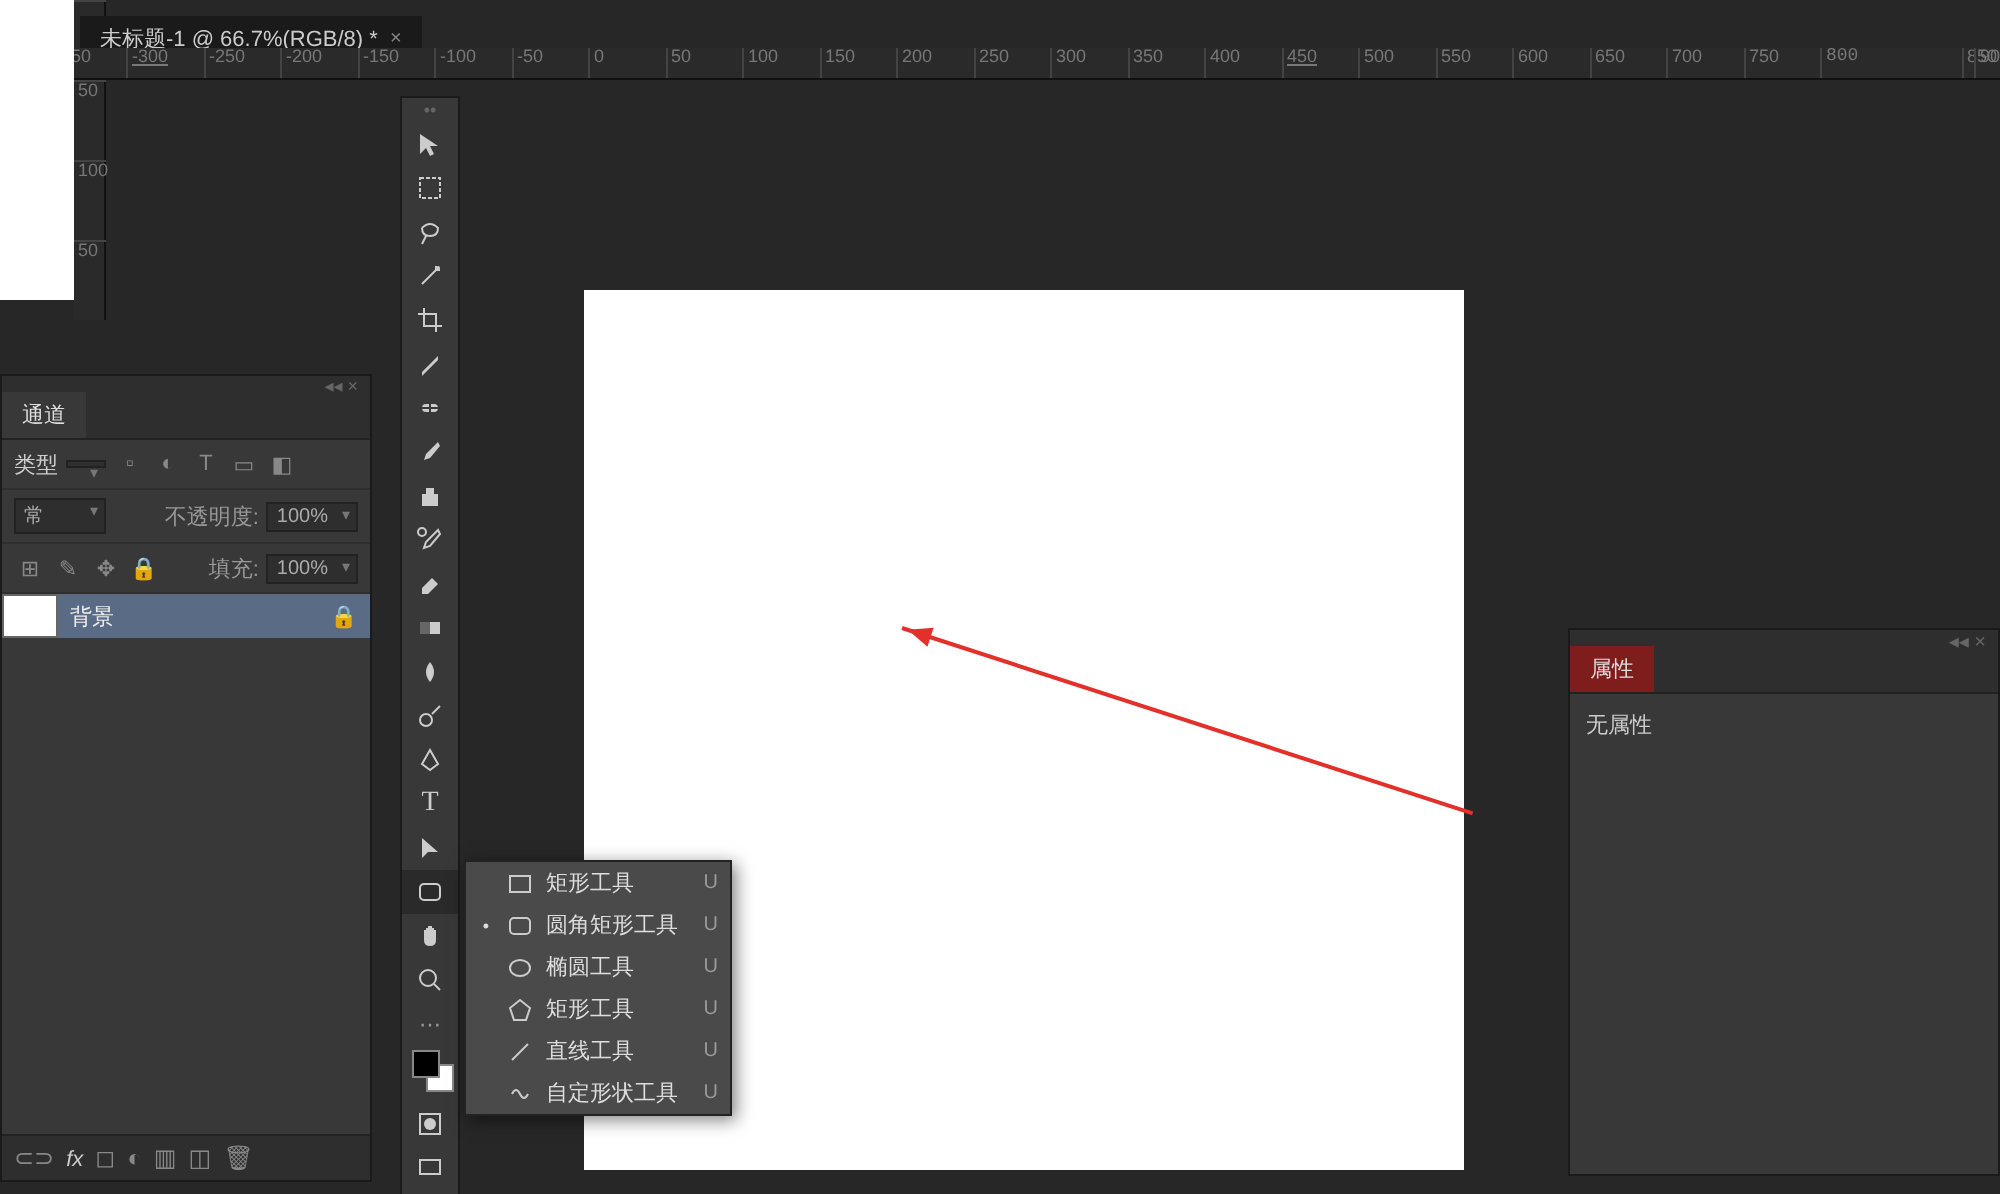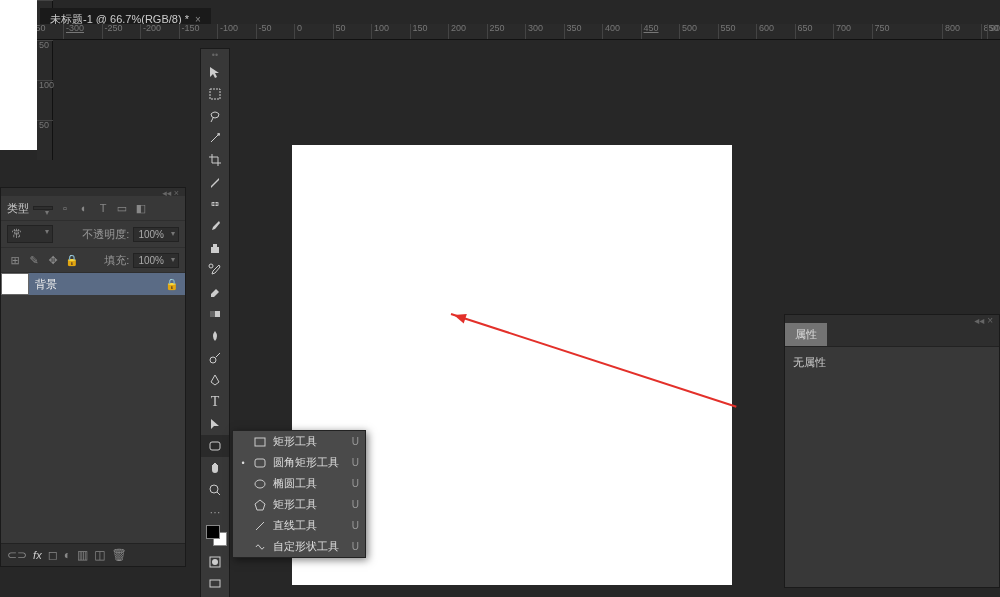--- a/index.html
+++ b/index.html
@@ -42,21 +42,21 @@
 .layer-item{display:flex;align-items:center;padding:0;background:#5a6b85;gap:6px}
 .layer-thumb{width:28px;height:22px;background:#fff;border:1px solid #666}
 .layer-name{flex:1;font-size:11px;color:#eee}
 .lock-ic{color:#aaa;font-size:11px;padding-right:6px}
 .panel-spacer{height:248px;background:#383838}
 .panel-footer{display:flex;justify-content:flex-start;gap:6px;padding:4px 6px;background:#2e2e2e;border-top:1px solid #222}
 .panel-footer span{color:#888;font-size:12px;cursor:pointer}
 .properties{position:absolute;top:314px;right:0;width:216px;background:#383838;border:1px solid #1a1a1a;z-index:8}
 .prop-drag{height:8px;text-align:right;padding-right:6px;color:#666;font-size:10px;background:#2e2e2e}
 .prop-tabs{display:flex;background:#2e2e2e;border-bottom:1px solid #222}
-.prop-tabs .pt{padding:4px 10px;font-size:11px;color:#ddd;background:#737373}
+.prop-tabs .pt{padding:4px 10px;font-size:11px;color:#ddd;background:#7f1d1d}
 .prop-body{padding:8px;height:240px;font-size:11px;color:#aaa}
 svg{display:block}
 </style>
 </head>
 <body>
 
 <div class="left-strip"></div>
 <div class="left-ruler">
   <div class="t" style="top:0"></div>
   <div class="t" style="top:40px">50</div>
@@ -88,21 +88,21 @@
     <div class="tick" style="left: 488px;">300</div>
     <div class="tick" style="left: 526.5px;">350</div>
     <div class="tick" style="left: 565px;">400</div>
     <div class="tick" style="left: 603.5px; text-decoration: underline;">450</div>
     <div class="tick" style="left: 642px;">500</div>
     <div class="tick" style="left: 680.5px;">550</div>
     <div class="tick" style="left: 719px;">600</div>
     <div class="tick" style="left: 757.5px;">650</div>
     <div class="tick" style="left: 796px;">700</div>
     <div class="tick" style="left: 834.5px;">750</div>
-    <div class="tick" style="left: 905px;">800</div>
+    <div class="tick" style="left: 873px; font-family: Liberation Mono, monospace;">800</div>
     <div class="tick" style="left: 911.5px; margin-left: 32px;">850</div>
     <div class="tick" style="left: 950px;">900</div>
   </div>
 
 <div class="canvas-area">
   <div class="canvas"></div>
 </div>
 
 <div class="annotation"></div>
 
@@ -290,20 +290,23 @@
           <path d="M2 6 Q4 2 6 6 Q8 10 10 6" fill="none" stroke="#ccc"></path>
         </svg>
       </span>
       <span class="fi-label">自定形状工具</span>
       <span class="fi-key">U</span>
     </div>
   </div>
 
 <div class="layers-panel">
   <div class="panel-drag">◂◂ ×</div>
+  <div class="panel-tabs">
+    <div class="panel-tab active">通道</div>
+  </div>
   <div class="panel-row">
     <span>类型</span>
     <span class="drop" style="width:18px"> </span>
     <div class="mini-icons">
       <span>▫</span>
       <span>◐</span>
       <span>T</span>
       <span>▭</span>
       <span>◧</span>
     </div>

